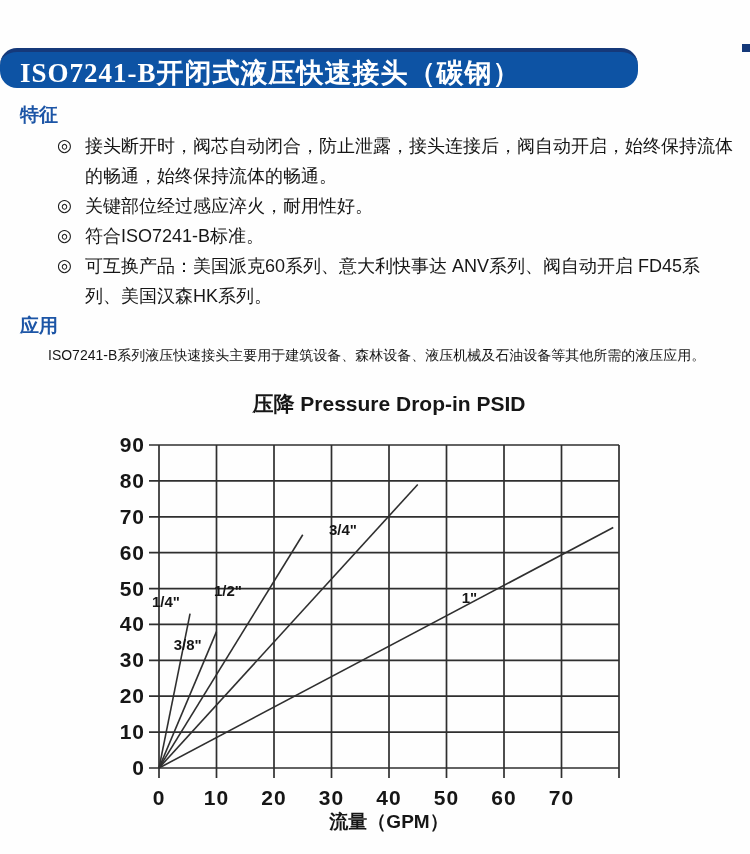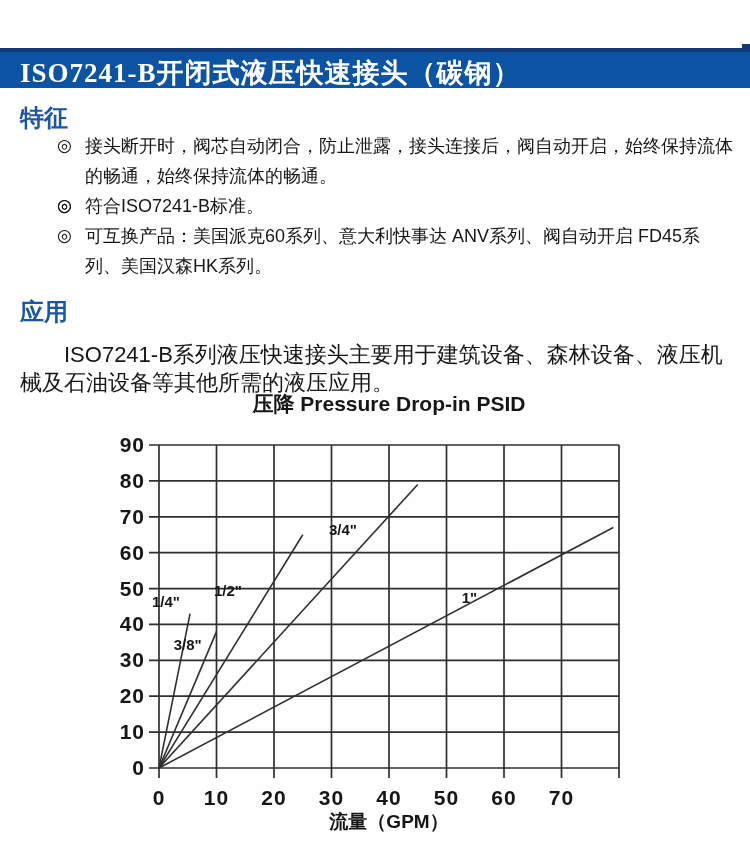--- a/index.html
+++ b/index.html
@@ -3,51 +3,51 @@
 <meta charset="utf-8">
 <style>
   html,body{margin:0;padding:0;}
   body{
     width:750px;height:854px;position:relative;overflow:hidden;
     background:#fefefe;
     font-family:"Liberation Sans","DejaVu Sans",sans-serif;
     color:#1b1b1b;
   }
   .titlebar{
-    position:absolute;left:0;top:48px;width:750px;height:36px;
-    background:#0d53a4;border-top:4px solid #15397a;
+    position:absolute;left:0;top:48px;width:638px;height:36px;
+    background:#0d53a4;border-top:4px solid #15397a;border-radius:17px;
   }
   .titlebar .title{
     position:absolute;left:20px;top:3px;
     font-family:"Liberation Serif","DejaVu Serif",serif;
     font-size:27px;font-weight:bold;color:#ffffff;letter-spacing:1px;white-space:nowrap;
   }
   .corner-accent{
     position:absolute;right:0;top:44px;width:8px;height:8px;background:#15397a;
   }
   .sec-heading{
     position:absolute;left:20px;
-    font-size:24px;font-weight:bold;color:#1c55a6;
+    font-size:19px;font-weight:bold;color:#1c55a6;
   }
   #features-heading{top:102px;}
-  #application-heading{top:296px;font-family:Liberation Serif, serif;}
+  #application-heading{top:313px;font-family:Liberation Serif, serif;}
   .feature-list{
     position:absolute;left:57px;top:131px;width:676px;
     margin:0;padding:0;list-style:none;
   }
   .feature-list li{
     position:relative;padding-left:28px;width:650px;
     font-size:18px;line-height:30px;color:#161616;
   }
   .feature-list .marker{
     position:absolute;left:0;top:0;font-size:17px;color:#161616;
   }
   .app-para{
     position:absolute;left:20px;top:341px;width:714px;
-    font-size:22px;line-height:28px;color:#161616;
+    font-size:14px;line-height:28px;color:#161616;
     text-indent:2em;margin:0;
   }
   #chart-svg{position:absolute;left:0;top:390px;}
   .grid-line{stroke:#2f2f2f;stroke-width:1.7;}
   .curve{stroke:#2f2f2f;stroke-width:1.6;fill:none;}
   .tick{font-family:"Liberation Sans","DejaVu Sans",sans-serif;font-size:21px;font-weight:bold;fill:#161616;letter-spacing:1px;}
   .curve-label{font-family:"Liberation Sans","DejaVu Sans",sans-serif;font-size:15px;font-weight:bold;fill:#161616;}
   .chart-title{font-family:"Liberation Sans","DejaVu Sans",sans-serif;font-size:21px;font-weight:bold;fill:#161616;}
   .axis-title{font-family:"Liberation Sans","DejaVu Sans",sans-serif;font-size:19px;font-weight:bold;fill:#161616;}
 </style>
@@ -63,20 +63,21 @@
 
   <div class="sec-heading" id="features-heading">特征</div>
 
   <ul class="feature-list">
     <li>
       <span class="marker">◎</span>
       <span>接头断开时，阀芯自动闭合，防止泄露，接头连接后，阀自动开启，始终保持流体的畅通，始终保持流体的畅通。</span>
     </li>
     <li>
       <span class="marker">◎</span>
+      <span>关键部位经过感应淬火，耐用性好。</span>
     </li>
     <li>
       <span class="marker">◎</span>
       <span>符合ISO7241-B标准。</span>
     </li>
     <li>
       <span class="marker">◎</span>
       <span>可互换产品：美国派克60系列、意大利快事达 ANV系列、阀自动开启 FD45系列、美国汉森HK系列。</span>
     </li>
   </ul>

